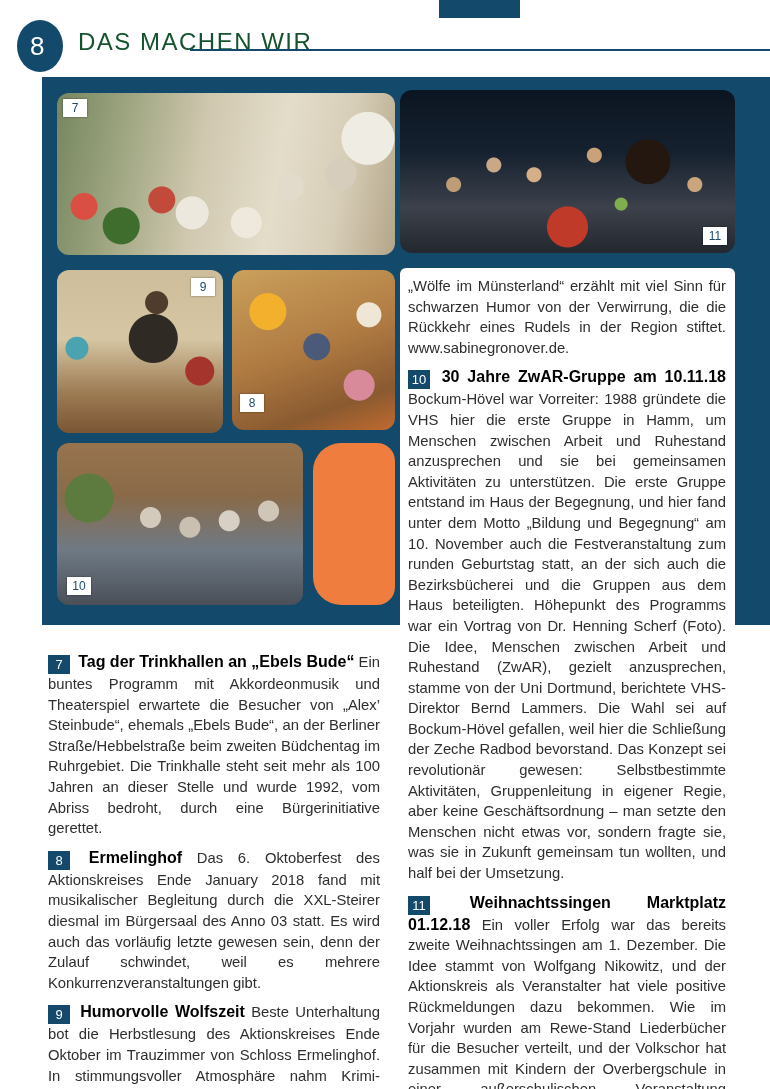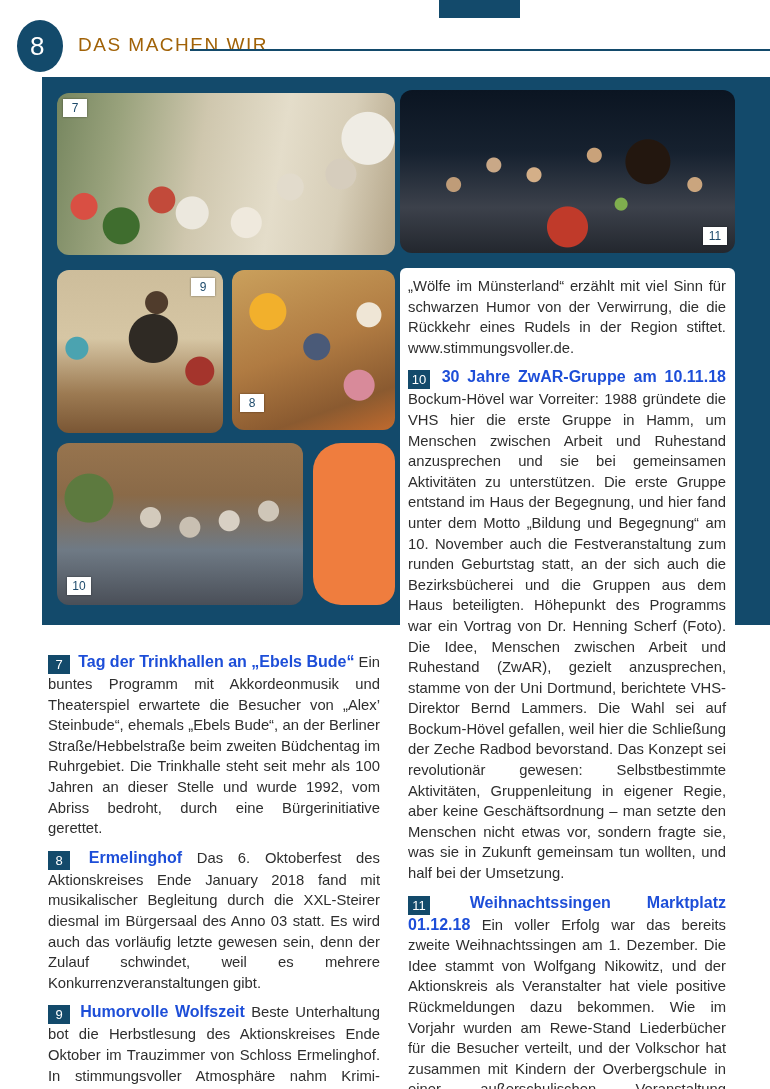--- a/index.html
+++ b/index.html
@@ -3,21 +3,21 @@
 <meta charset="utf-8">
 <style>
   html,body{margin:0;padding:0;}
   body{background:#e8e8e8;font-family:"Liberation Sans",sans-serif;}
   .page{position:relative;width:770px;height:1089px;background:#ffffff;margin:0 auto;overflow:hidden;}
 
   
   .top-rect{position:absolute;left:439px;top:0;width:81px;height:18px;background:#134a6b;}
   .page-circle{position:absolute;left:17px;top:20px;width:46px;height:52px;border-radius:50%;
     background:#134a6b;color:#fff;display:flex;align-items:center;font-size:26px;padding-left:13px;box-sizing:border-box;}
-  .page-title{position:absolute;left:78px;top:34px;font-size:19px;letter-spacing:1.5px;color:#a16207;white-space:nowrap;}
+  .page-title{position:absolute;left:78px;top:28px;font-size:24px;letter-spacing:1.5px;color:#14532d;white-space:nowrap;}
   .head-rule{position:absolute;left:190px;right:0;top:49px;height:2px;background:#134a6b;}
 
   
   .collage{position:absolute;left:42px;top:77px;width:728px;height:548px;background:#134a6b;}
   .photo{position:absolute;border-radius:12px;overflow:hidden;}
   .plabel{position:absolute;background:#fff;color:#1d4a6b;font-size:12px;min-width:20px;height:18px;
     line-height:18px;text-align:center;padding:0 2px;box-shadow:0 0 2px rgba(0,0,0,.45);}
   .ph7{left:15px;top:16px;width:338px;height:162px;
     background:
       radial-gradient(circle at 8% 70%, #d94f43 0 13px, transparent 14px),
@@ -65,21 +65,21 @@
   .orange-block{position:absolute;left:271px;top:366px;width:82px;height:162px;background:#ef7d3e;border-radius:28px 18px 18px 28px;}
   .white-box{position:absolute;left:358px;top:191px;width:335px;height:357px;background:#ffffff;border-radius:6px 6px 0 0;}
 
   
   .col{position:absolute;font-size:14.8px;line-height:20.6px;color:#2e2e2e;text-align:justify;hyphens:auto;}
   .col-left{left:48px;top:652px;width:332px;}
   .col-right{left:408px;top:276px;width:318px;}
   .article{margin:0 0 9px 0;}
   .badge{display:inline-block;background:#134a6b;color:#ffffff;font-size:13px;line-height:19px;
     min-width:16px;padding:0 3px;text-align:center;vertical-align:-2px;margin-right:4px;}
-  .aheading{color:#1d4ed8;font-weight:bold;font-size:16px;}
+  .aheading{color:#000000;font-weight:bold;font-size:16px;}
 </style>
 </head>
 <body>
 
 <div class="page">
 
   <div class="top-rect"></div>
   <div class="page-circle">
     <span>8</span>
   </div>
@@ -106,18 +106,18 @@
     <div class="white-box"></div>
   </div>
 
   <div class="col col-left">
     <p class="article"><span class="badge">7</span> <span class="aheading">Tag der Trinkhallen an „Ebels Bude“</span> <span>Ein buntes Programm mit Akkordeonmusik und Theaterspiel erwartete die Besucher von „Alex’ Steinbude“, ehemals „Ebels Bude“, an der Berliner Straße/Hebbelstraße beim zweiten Büdchentag im Ruhrgebiet. Die Trinkhalle steht seit mehr als 100 Jahren an dieser Stelle und wurde 1992, vom Abriss bedroht, durch eine Bürgerinitiative gerettet.</span></p>
     <p class="article"><span class="badge">8</span> <span class="aheading">Ermelinghof</span> <span>Das 6. Oktoberfest des Aktionskreises Ende January 2018 fand mit musikalischer Begleitung durch die XXL-Steirer diesmal im Bürgersaal des Anno 03 statt. Es wird auch das vorläufig letzte gewesen sein, denn der Zulauf schwindet, weil es mehrere Konkurrenzveranstaltungen gibt.</span></p>
     <p class="article"><span class="badge">9</span> <span class="aheading">Humorvolle Wolfszeit</span> <span>Beste Unterhaltung bot die Herbstlesung des Aktionskreises Ende Oktober im Trauzimmer von Schloss Ermelinghof. In stimmungsvoller Atmosphäre nahm Krimi-Autorin Sabine Schulze-Gronover, die Bockum-Höveler Wurzeln hat, ihr Publikum gefangen:</span></p>
   </div>
 
   <div class="col col-right">
-    <p class="article">„Wölfe im Münsterland“ erzählt mit viel Sinn für schwarzen Humor von der Verwirrung, die die Rückkehr eines Rudels in der Region stiftet. www.stimmungsvoller.de.</p>
+    <p class="article">„Wölfe im Münsterland“ erzählt mit viel Sinn für schwarzen Humor von der Verwirrung, die die Rückkehr eines Rudels in der Region stiftet. www.sabinegronover.de.</p>
     <p class="article"><span class="badge">10</span> <span class="aheading">30 Jahre ZwAR-Gruppe am 10.11.18</span> <span>Bockum-Hövel war Vorreiter: 1988 gründete die VHS hier die erste Gruppe in Hamm, um Menschen zwischen Arbeit und Ruhestand anzusprechen und sie bei gemeinsamen Aktivitäten zu unterstützen. Die erste Gruppe entstand im Haus der Begegnung, und hier fand unter dem Motto „Bildung und Begegnung“ am 10. November auch die Festveranstaltung zum runden Geburtstag statt, an der sich auch die Bezirksbücherei und die Gruppen aus dem Haus beteiligten. Höhepunkt des Programms war ein Vortrag von Dr. Henning Scherf (Foto). Die Idee, Menschen zwischen Arbeit und Ruhestand (ZwAR), gezielt anzusprechen, stamme von der Uni Dortmund, berichtete VHS-Direktor Bernd Lammers. Die Wahl sei auf Bockum-Hövel gefallen, weil hier die Schließung der Zeche Radbod bevorstand. Das Konzept sei revolutionär gewesen: Selbstbestimmte Aktivitäten, Gruppenleitung in eigener Regie, aber keine Geschäftsordnung – man setzte den Menschen nicht etwas vor, sondern fragte sie, was sie in Zukunft gemeinsam tun wollten, und half bei der Umsetzung.</span></p>
     <p class="article"><span class="badge">11</span> <span class="aheading">Weihnachtssingen Marktplatz 01.12.18</span> <span>Ein voller Erfolg war das bereits zweite Weihnachtssingen am 1. Dezember. Die Idee stammt von Wolfgang Nikowitz, und der Aktionskreis als Veranstalter hat viele positive Rückmeldungen dazu bekommen. Wie im Vorjahr wurden am Rewe-Stand Liederbücher für die Besucher verteilt, und der Volkschor hat zusammen mit Kindern der Overbergschule in einer außerschulischen Veranstaltung Weihnachtslieder gesungen. Als Dankeschön gab es für die rund 40 kleinen Sängerinnen und Sänger Schoko-Weihnachtsmänner und Früchtetee am Aktionskreis-Stand. Fotos vom Weihnachtssingen gibt es auf www.weihnachtssingen.bockum-hoevel.de</span></p>
   </div>
 
 </div>
 
 </body></html>

